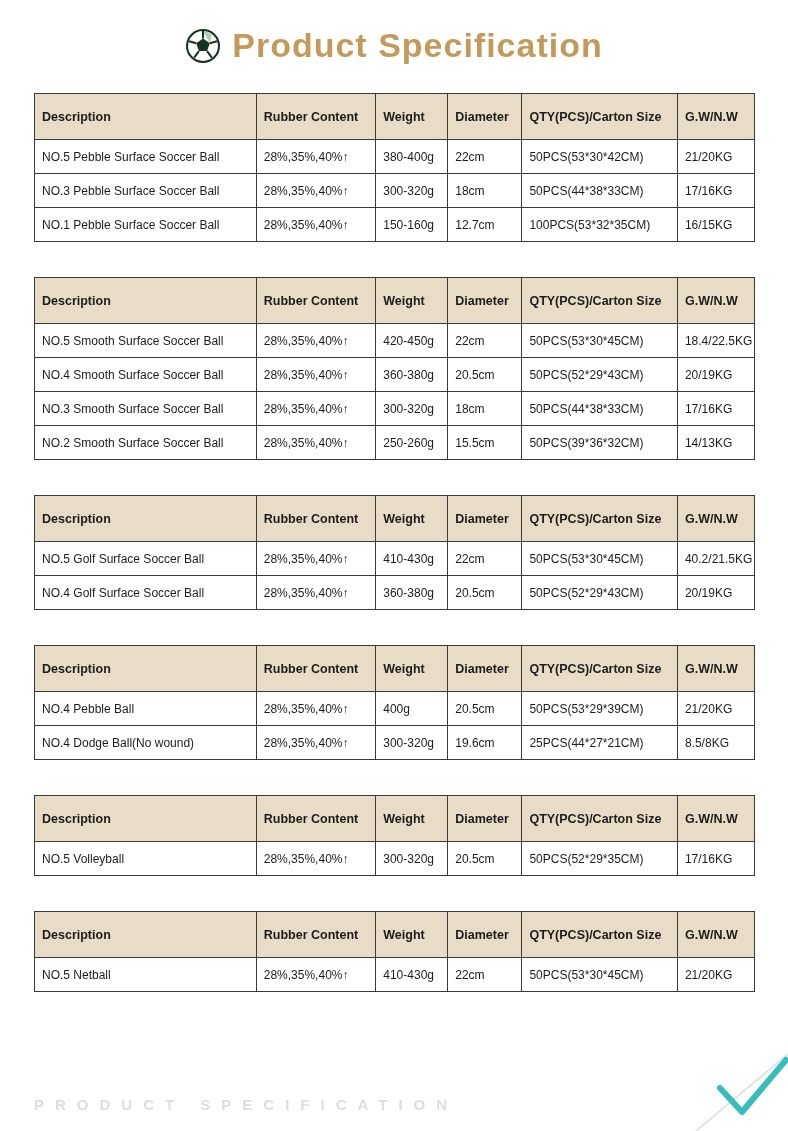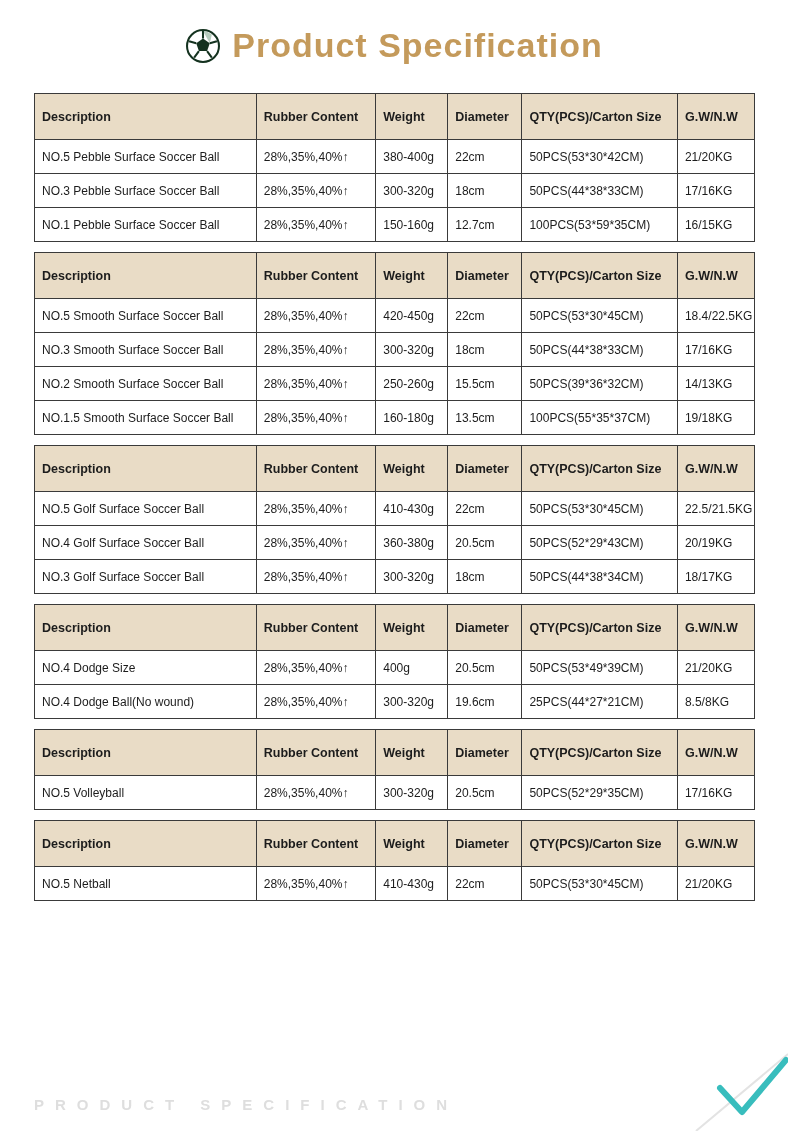--- a/index.html
+++ b/index.html
@@ -24,21 +24,21 @@
     font-size: 34px;
     font-weight: bold;
     color: #c49a5b;
     letter-spacing: 1px;
   }
 
   table.spec-table {
     width: 100%;
     border-collapse: collapse;
     table-layout: fixed;
-    margin-bottom: 10px;
+    margin-bottom: 35px;
     background: #ffffff;
   }
   .spec-table th, .spec-table td {
     border: 1px solid #3a3a3a;
     padding: 3px 7px;
     text-align: left;
     vertical-align: middle;
     color: #1c1c1c;
     overflow: hidden;
     white-space: nowrap;
@@ -138,21 +138,21 @@
             <td>300-320g</td>
             <td>18cm</td>
             <td>50PCS(44*38*33CM)</td>
             <td>17/16KG</td>
           </tr>
           <tr>
             <td>NO.1 Pebble Surface Soccer Ball</td>
             <td>28%,35%,40%↑</td>
             <td>150-160g</td>
             <td>12.7cm</td>
-            <td>100PCS(53*59*35CM)</td>
+            <td>100PCS(53*32*35CM)</td>
             <td>16/15KG</td>
           </tr>
         </tbody>
       </table>
       <table class="spec-table">
         <colgroup>
           <col class="c1">
           <col class="c2">
           <col class="c3">
           <col class="c4">
@@ -172,43 +172,43 @@
         <tbody>
           <tr>
             <td>NO.5 Smooth Surface Soccer Ball</td>
             <td>28%,35%,40%↑</td>
             <td>420-450g</td>
             <td>22cm</td>
             <td>50PCS(53*30*45CM)</td>
             <td>18.4/22.5KG</td>
           </tr>
           <tr>
+            <td>NO.4 Smooth Surface Soccer Ball</td>
+            <td>28%,35%,40%↑</td>
+            <td>360-380g</td>
+            <td>20.5cm</td>
+            <td>50PCS(52*29*43CM)</td>
+            <td>20/19KG</td>
+          </tr>
+          <tr>
             <td>NO.3 Smooth Surface Soccer Ball</td>
             <td>28%,35%,40%↑</td>
             <td>300-320g</td>
             <td>18cm</td>
             <td>50PCS(44*38*33CM)</td>
             <td>17/16KG</td>
           </tr>
           <tr>
             <td>NO.2 Smooth Surface Soccer Ball</td>
             <td>28%,35%,40%↑</td>
             <td>250-260g</td>
             <td>15.5cm</td>
             <td>50PCS(39*36*32CM)</td>
             <td>14/13KG</td>
           </tr>
-          <tr>
-            <td>NO.1.5 Smooth Surface Soccer Ball</td>
-            <td>28%,35%,40%↑</td>
-            <td>160-180g</td>
-            <td>13.5cm</td>
-            <td>100PCS(55*35*37CM)</td>
-            <td>19/18KG</td>
-          </tr>
         </tbody>
       </table>
       <table class="spec-table">
         <colgroup>
           <col class="c1">
           <col class="c2">
           <col class="c3">
           <col class="c4">
           <col class="c5">
           <col class="c6">
@@ -223,66 +223,58 @@
             <th>G.W/N.W</th>
           </tr>
         </thead>
         <tbody>
           <tr>
             <td>NO.5 Golf Surface Soccer Ball</td>
             <td>28%,35%,40%↑</td>
             <td>410-430g</td>
             <td>22cm</td>
             <td>50PCS(53*30*45CM)</td>
-            <td>22.5/21.5KG</td>
+            <td>40.2/21.5KG</td>
           </tr>
           <tr>
             <td>NO.4 Golf Surface Soccer Ball</td>
             <td>28%,35%,40%↑</td>
             <td>360-380g</td>
             <td>20.5cm</td>
             <td>50PCS(52*29*43CM)</td>
             <td>20/19KG</td>
           </tr>
-          <tr>
-            <td>NO.3 Golf Surface Soccer Ball</td>
-            <td>28%,35%,40%↑</td>
-            <td>300-320g</td>
-            <td>18cm</td>
-            <td>50PCS(44*38*34CM)</td>
-            <td>18/17KG</td>
-          </tr>
-        </tbody>
-      </table>
-      <table class="spec-table">
-        <colgroup>
-          <col class="c1">
-          <col class="c2">
-          <col class="c3">
-          <col class="c4">
-          <col class="c5">
-          <col class="c6">
-        </colgroup>
-        <thead>
-          <tr>
-            <th>Description</th>
-            <th>Rubber Content</th>
-            <th>Weight</th>
-            <th>Diameter</th>
-            <th>QTY(PCS)/Carton Size</th>
-            <th>G.W/N.W</th>
-          </tr>
-        </thead>
-        <tbody>
-          <tr>
-            <td>NO.4 Dodge Size</td>
+        </tbody>
+      </table>
+      <table class="spec-table">
+        <colgroup>
+          <col class="c1">
+          <col class="c2">
+          <col class="c3">
+          <col class="c4">
+          <col class="c5">
+          <col class="c6">
+        </colgroup>
+        <thead>
+          <tr>
+            <th>Description</th>
+            <th>Rubber Content</th>
+            <th>Weight</th>
+            <th>Diameter</th>
+            <th>QTY(PCS)/Carton Size</th>
+            <th>G.W/N.W</th>
+          </tr>
+        </thead>
+        <tbody>
+          <tr>
+            <td>NO.4 Pebble Ball</td>
             <td>28%,35%,40%↑</td>
             <td>400g</td>
             <td>20.5cm</td>
-            <td>50PCS(53*49*39CM)</td>
+            <td>50PCS(53*29*39CM)</td>
             <td>21/20KG</td>
           </tr>
           <tr>
             <td>NO.4 Dodge Ball(No wound)</td>
             <td>28%,35%,40%↑</td>
             <td>300-320g</td>
             <td>19.6cm</td>
             <td>25PCS(44*27*21CM)</td>
             <td>8.5/8KG</td>
           </tr>

